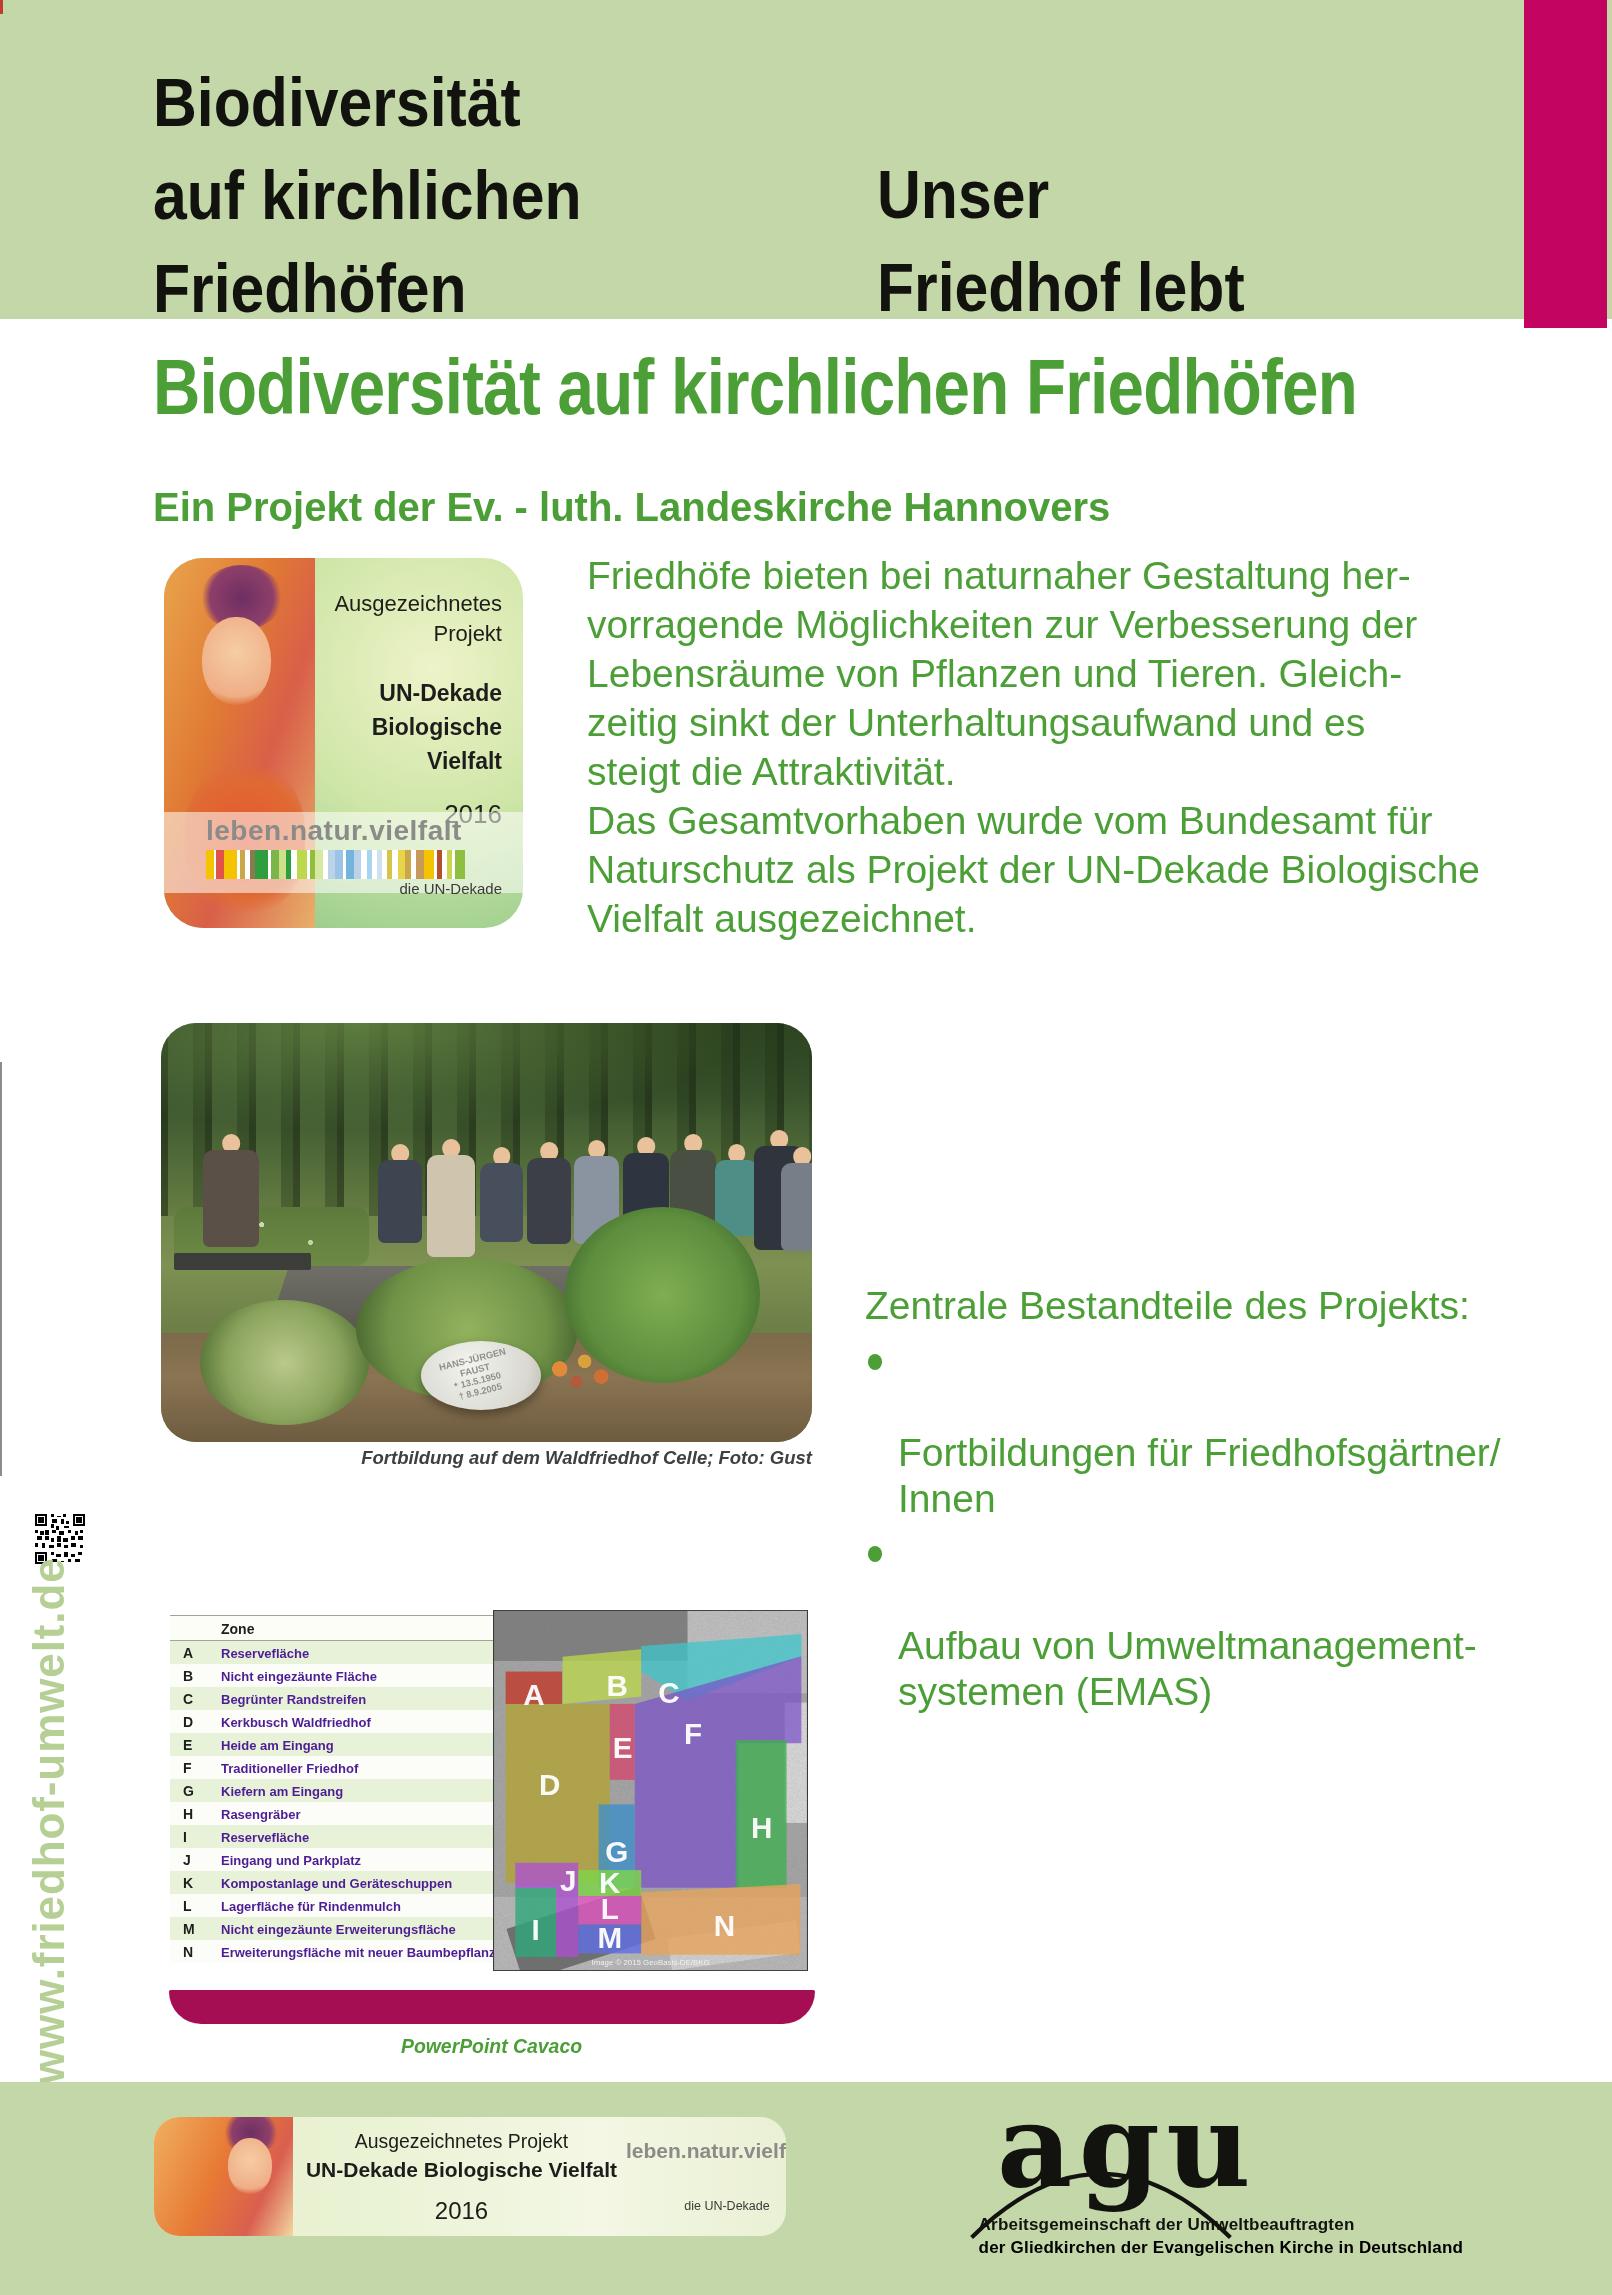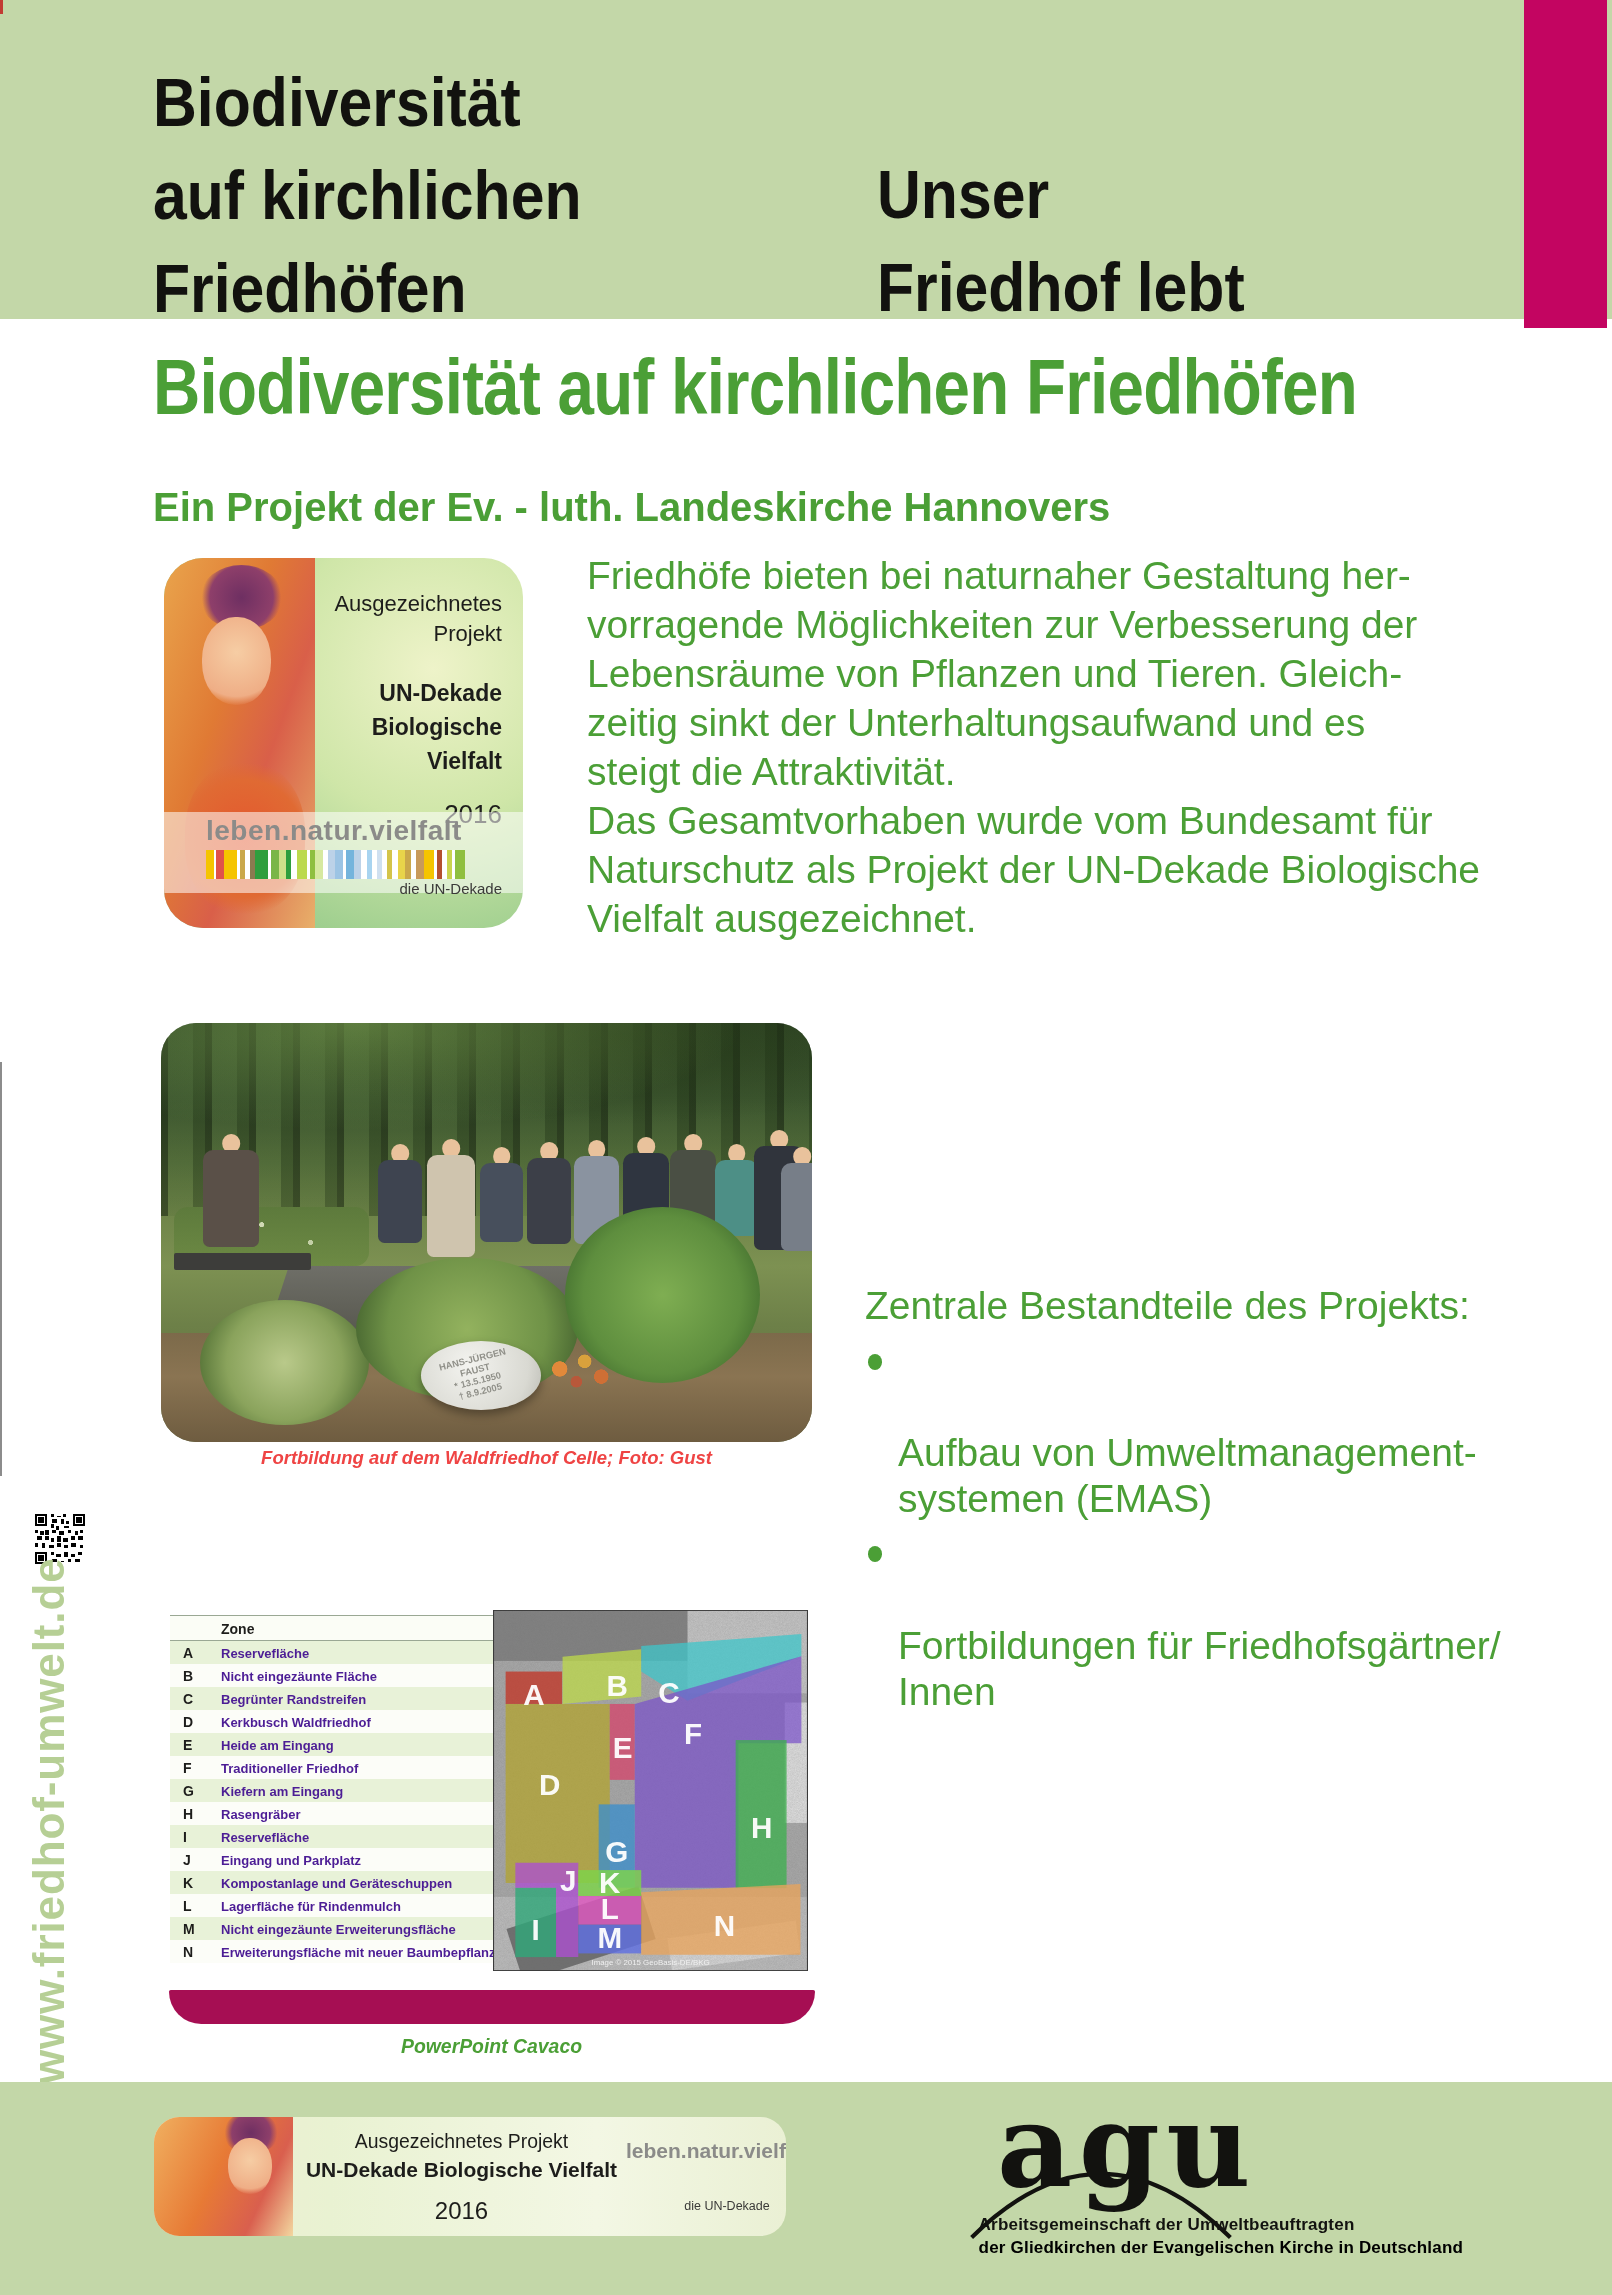--- a/index.html
+++ b/index.html
@@ -77,22 +77,22 @@
   .stone{position:absolute;left:40%;top:76%;width:120px;height:69px;border-radius:50%;
     background:radial-gradient(circle at 40% 35%,#f3f3ef 0%,#d9d9d2 70%,#b9b9b2 100%);
     box-shadow:0 4.6px 9.3px rgba(0,0,0,.35);}
   .stone-text{position:absolute;left:8.3px;top:13px;width:93px;transform:rotate(-14deg);
     font-size:9.3px;line-height:11px;font-weight:700;color:#8f8f88;text-align:center;white-space:pre-line;}
   .flowers{position:absolute;left:58%;top:77%;width:83px;height:51px;
     background:radial-gradient(circle at 25% 45%,#e2893a 0 7.4px,transparent 7.9px),
                radial-gradient(circle at 55% 30%,#d9a13c 0 6.5px,transparent 7px),
                radial-gradient(circle at 75% 60%,#cf6f35 0 7px,transparent 7.4px),
                radial-gradient(circle at 45% 70%,#b8583a 0 5.6px,transparent 6px);}
-  .photo-caption{position:absolute;left:161px;top:1447px;width:651px;text-align:center;
-    font-style:italic;font-weight:700;font-size:18.5px;color:#ef4444;}
+  .photo-caption{position:absolute;left:161px;top:1447px;width:651px;text-align:right;
+    font-style:italic;font-weight:700;font-size:18.5px;color:#404040;}
 
   
   .fold-line{position:absolute;left:0;top:1062px;width:2.3px;height:414px;background:#8c8c8c;}
   .qr{position:absolute;left:35px;top:1514px;width:50px;height:50px;}
   .site-vert{position:absolute;left:24px;top:1580px;height:504px;writing-mode:vertical-rl;transform:rotate(180deg);
     font-weight:700;font-size:44px;letter-spacing:0.9px;color:#b6cf95;white-space:nowrap;}
 
   
   .zpanel{position:absolute;left:162px;top:1556px;width:659px;height:468px;}
   .zhead{position:absolute;left:6.5px;top:0;width:653px;height:46px;background:#f6e8f0;border-radius:28px 28px 0 0;}
@@ -434,27 +434,27 @@
       </svg>
     </div>
     <div class="zbar"></div>
   </div>
   <div class="zcaption">PowerPoint Cavaco</div>
 
   <div class="components">
     <div class="comp-head">Zentrale Bestandteile des Projekts:</div>
     <div class="bullet-item">
       <span class="dot"></span>
+      <span>Fortbildungen für Friedhofsgärtner/
+Innen</span>
+    </div>
+    <div class="bullet-item">
+      <span class="dot"></span>
       <span>Aufbau von Umweltmanagement-
 systemen (EMAS)</span>
-    </div>
-    <div class="bullet-item">
-      <span class="dot"></span>
-      <span>Fortbildungen für Friedhofsgärtner/
-Innen</span>
     </div>
   </div>
 
   <div class="footer-band">
     <div class="fbadge">
       <div class="fbadge-photo">
         <div class="fb-hair"></div>
         <div class="fb-face"></div>
       </div>
       <div class="fb-c">

